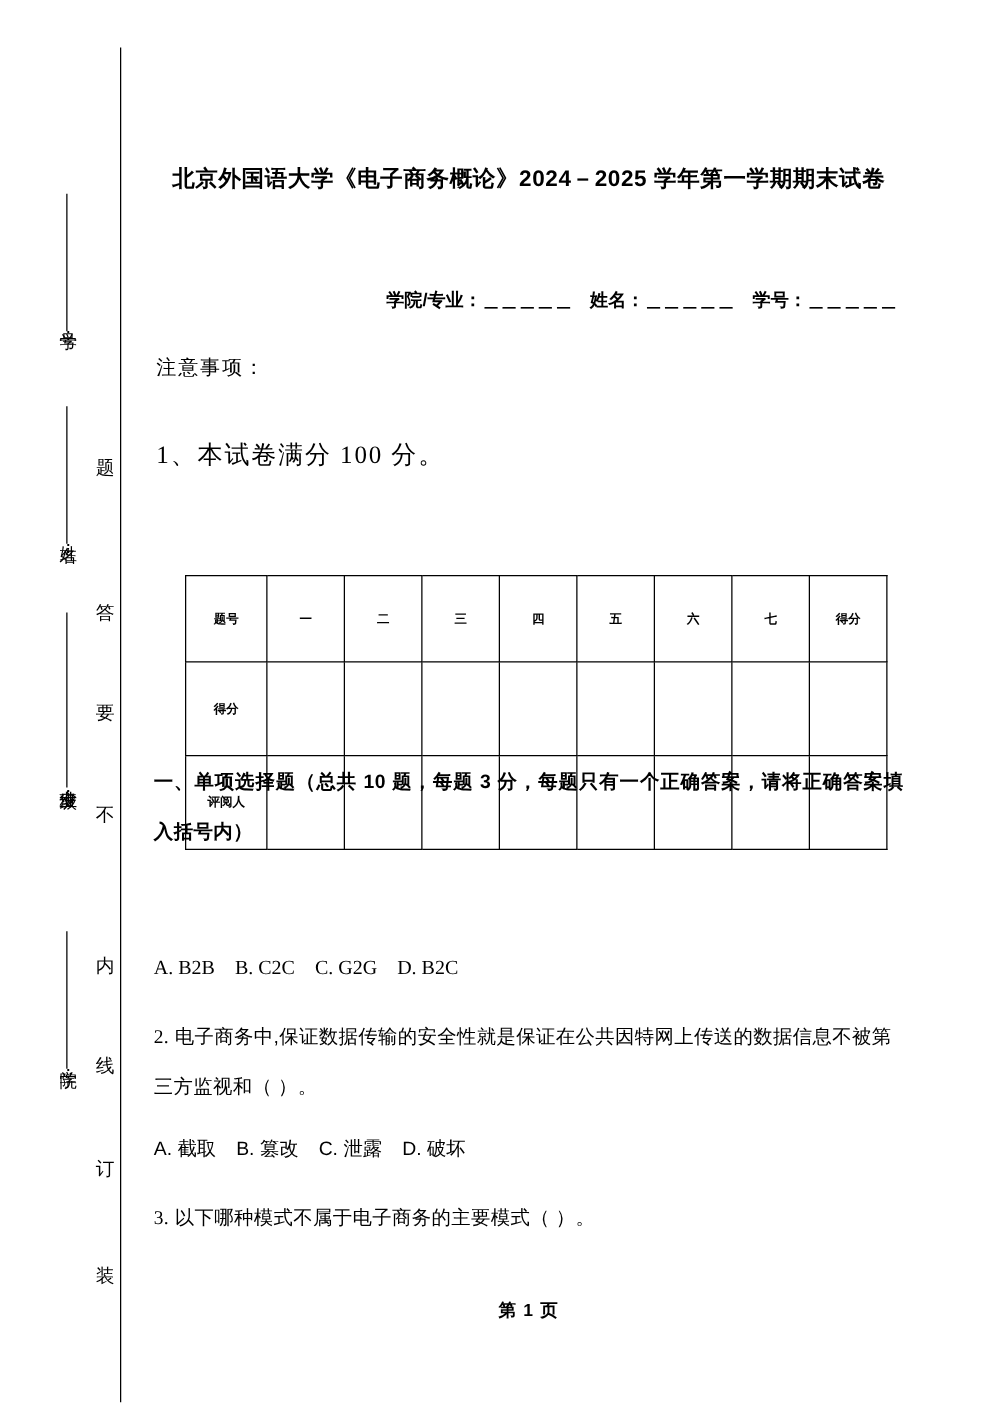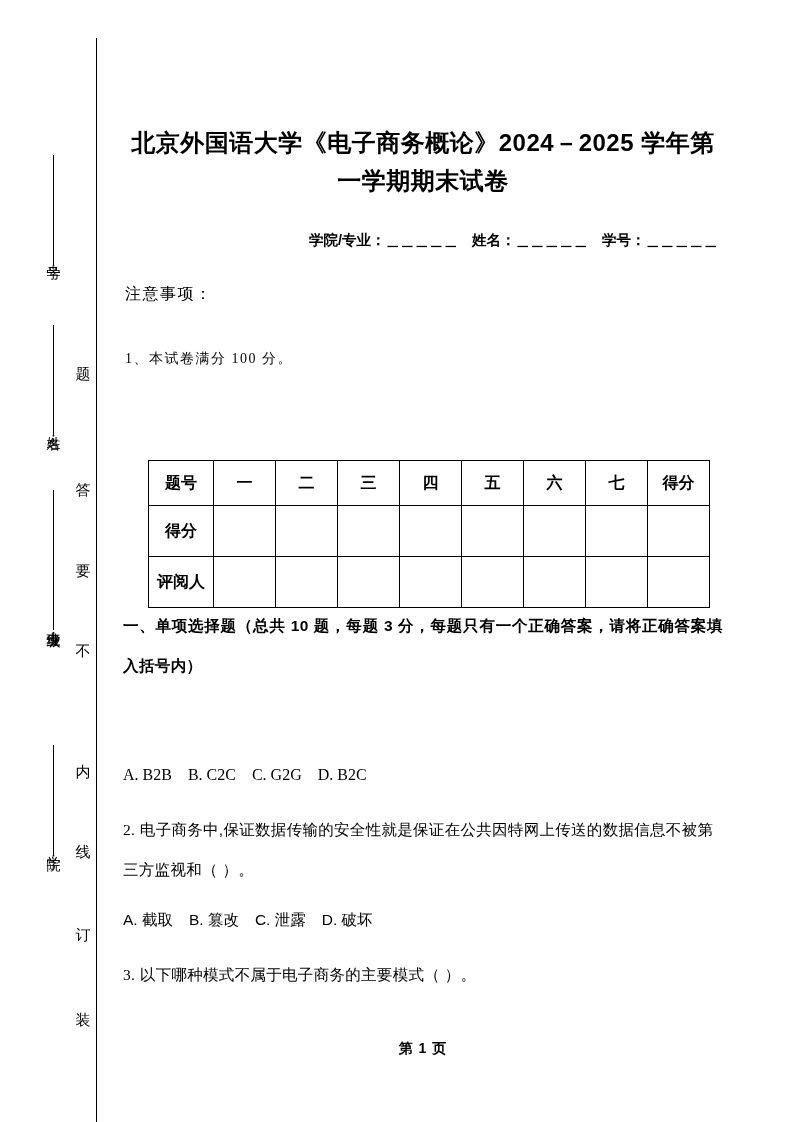--- a/index.html
+++ b/index.html
@@ -92,21 +92,21 @@
 
   .doc-title {
     margin: 0;
     padding: 0;
     position: absolute;
     left: 15px;
     top: 124px;
     width: 590px;
     font-family: "Liberation Sans", "DejaVu Sans", sans-serif;
     font-weight: bold;
-    font-size: 24px;
+    font-size: 18px;
     line-height: 38px;
     text-align: center;
     letter-spacing: 0.5px;
   }
 
   .info-line {
     position: absolute;
     left: 15px;
     top: 231px;
     width: 590px;
@@ -125,21 +125,21 @@
     position: absolute;
     left: 12px;
     top: 284px;
     font-size: 16px;
     letter-spacing: 1.5px;
   }
   .notice-1 {
     position: absolute;
     left: 12px;
     top: 350px;
-    font-size: 14px;
+    font-size: 20px;
     letter-spacing: 1.5px;
   }
   .notice-2 {
     position: absolute;
     left: 12px;
     top: 412px;
     font-size: 16px;
     letter-spacing: 1.5px;
   }
   .underlined-val {
@@ -156,22 +156,22 @@
     border-collapse: collapse;
     table-layout: fixed;
     width: 561px;
   }
   #score-table td {
     border: 1.1px solid #000000;
     text-align: center;
     vertical-align: middle;
     font-family: "Liberation Sans", "DejaVu Sans", sans-serif;
     font-weight: bold;
-    font-size: 16px;
-    padding: 4px;
+    font-size: 10px;
+    padding: 16px;
   }
   #score-table col.lbl { width: 65px; }
   #score-table col.c  { width: 62px; }
   #score-table tr.r-head td { height: 36px; }
   #score-table tr.r-body td { height: 42px; }
 
   
   .sec-heading {
     position: absolute;
     left: 10px;

